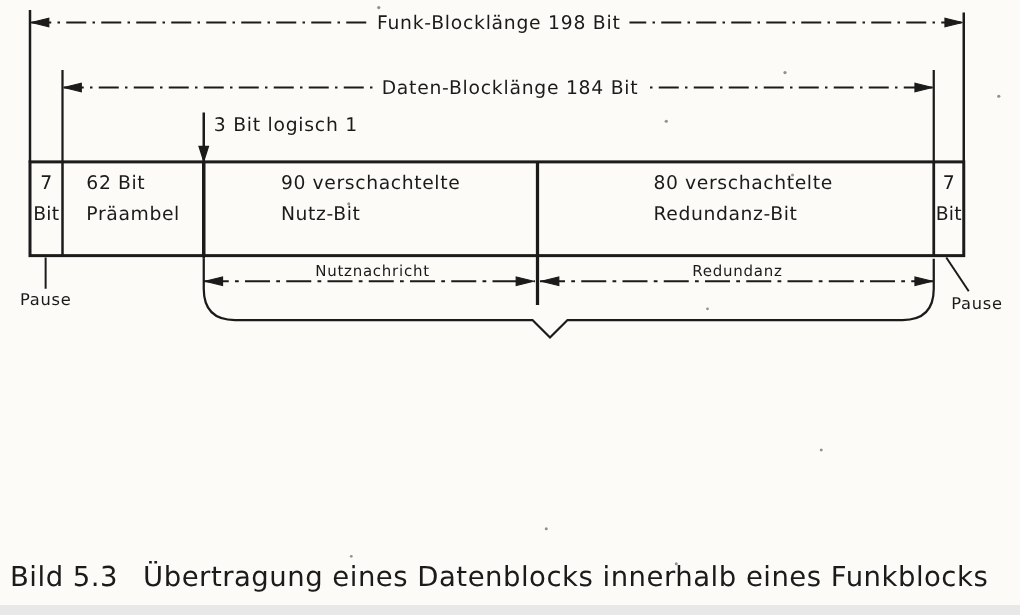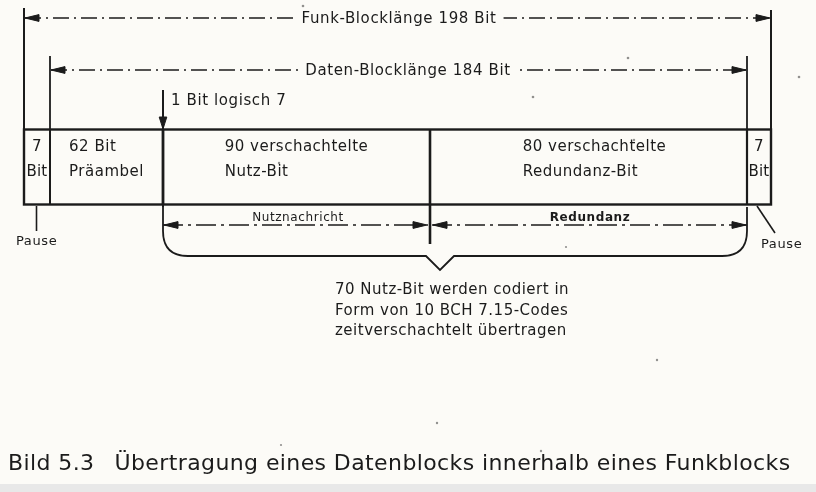--- a/index.html
+++ b/index.html
@@ -123,21 +123,21 @@
       <circle cx="657" cy="360" r="1.2"></circle>
       <circle cx="437" cy="423" r="1.2"></circle>
       <circle cx="541" cy="451" r="1.2"></circle>
       <circle cx="281" cy="445" r="1.1"></circle>
     </g>
   </svg>
 
   <div class="dim-label" style="left:399px;top:18px;">Funk-Blocklänge 198 Bit</div>
   <div class="dim-label" style="left:408px;top:70px;">Daten-Blocklänge 184 Bit</div>
 
-  <div class="lbl marker-label">1 Bit logisch 7</div>
+  <div class="lbl marker-label">3 Bit logisch 1</div>
 
   <div class="box-row">
     <div class="cell narrow c1">
       <div class="cell-text">
         <div>7</div>
         <div>Bit</div>
       </div>
     </div>
     <div class="cell c2">
       <div class="cell-text">
@@ -159,28 +159,23 @@
     </div>
     <div class="cell narrow c5">
       <div class="cell-text">
         <div>7</div>
         <div>Bit</div>
       </div>
     </div>
   </div>
 
   <div class="arrow-label" style="left:298px;">Nutznachricht</div>
-  <div class="arrow-label" style="left:590px;font-weight:bold;">Redundanz</div>
+  <div class="arrow-label" style="left:590px;">Redundanz</div>
 
   <div class="lbl pause pause-left">Pause</div>
   <div class="lbl pause pause-right">Pause</div>
 
-  <div class="note">
-    <div>70 Nutz-Bit werden codiert in</div>
-    <div>Form von 10 BCH 7.15-Codes</div>
-    <div>zeitverschachtelt übertragen</div>
-  </div>
 
   <div class="caption">
     <span class="cap-num">Bild 5.3</span><span>Übertragung eines Datenblocks innerhalb eines Funkblocks</span>
   </div>
 
 </div>
 
 </body></html>

